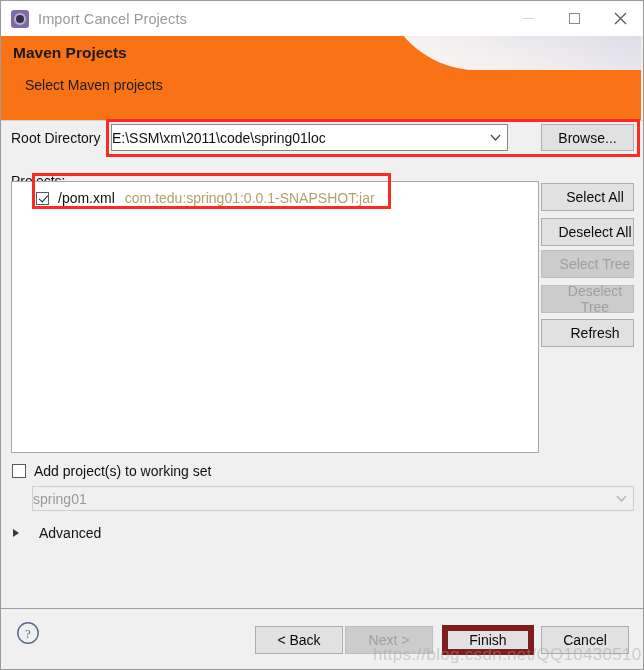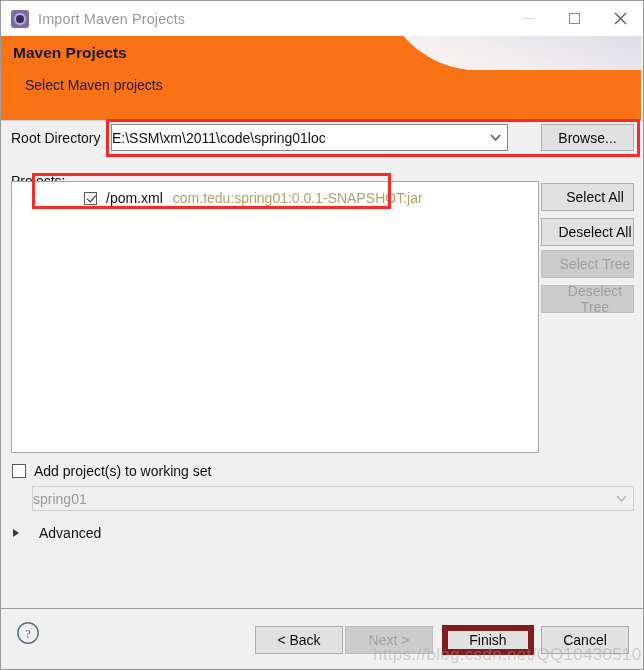--- a/index.html
+++ b/index.html
@@ -206,21 +206,20 @@
     box-sizing: border-box;
     background: #ffffff;
     border: 1px solid #a8a8a8;
   }
   .list-row {
     position: absolute;
     left: 24px; top: 6px;
     display: flex;
     align-items: center;
     height: 20px;
-    margin-left: 48px;
   }
   .chk {
     width: 13px; height: 13px;
     box-sizing: border-box;
     border: 1px solid #5a5a5a;
     background: #ffffff;
     position: relative;
     flex: 0 0 auto;
   }
   .chk.checked::after {
@@ -358,21 +357,21 @@
 </head>
 <body>
 
 <div class="window">
 
   <div class="titlebar">
     <div class="title-icon">
       <div class="gear-outer"></div>
       <div class="gear-inner"></div>
     </div>
-    <div class="title-text">Import Maven Projects</div>
+    <div class="title-text">Import Cancel Projects</div>
     <div class="winbtns">
       <div class="winbtn minimize">
           <i></i>
         </div>
       <div class="winbtn maximize">
           <i></i>
         </div>
       <div class="winbtn close">
         <svg width="13" height="13" viewBox="0 0 13 13">
             <path d="M1 1 L12 12 M12 1 L1 12" stroke="#5a5a5a" stroke-width="1.3" fill="none"></path>
@@ -410,20 +409,21 @@
       <span class="chk checked"></span>
       <span class="row-pom">/pom.xml</span>
       <span class="row-coord">com.tedu:spring01:0.0.1-SNAPSHOT:jar</span>
     </div>
   </div>
 
   <button class="btn sidebtn sb1">Select All</button>
   <button class="btn sidebtn sb2">Deselect All</button>
   <button class="btn sidebtn sb3 disabled">Select Tree</button>
   <button class="btn sidebtn sb4 disabled">Deselect Tree</button>
+  <button class="btn sidebtn sb5">Refresh</button>
 
   <div class="ws-check-row">
     <span class="chk"></span>
     <span class="ws-label">Add project(s) to working set</span>
   </div>
 
   <div class="combo combo-ws">
     <div class="combo-value">spring01</div>
     <div class="chev">
       <svg width="11" height="7" viewBox="0 0 11 7">

